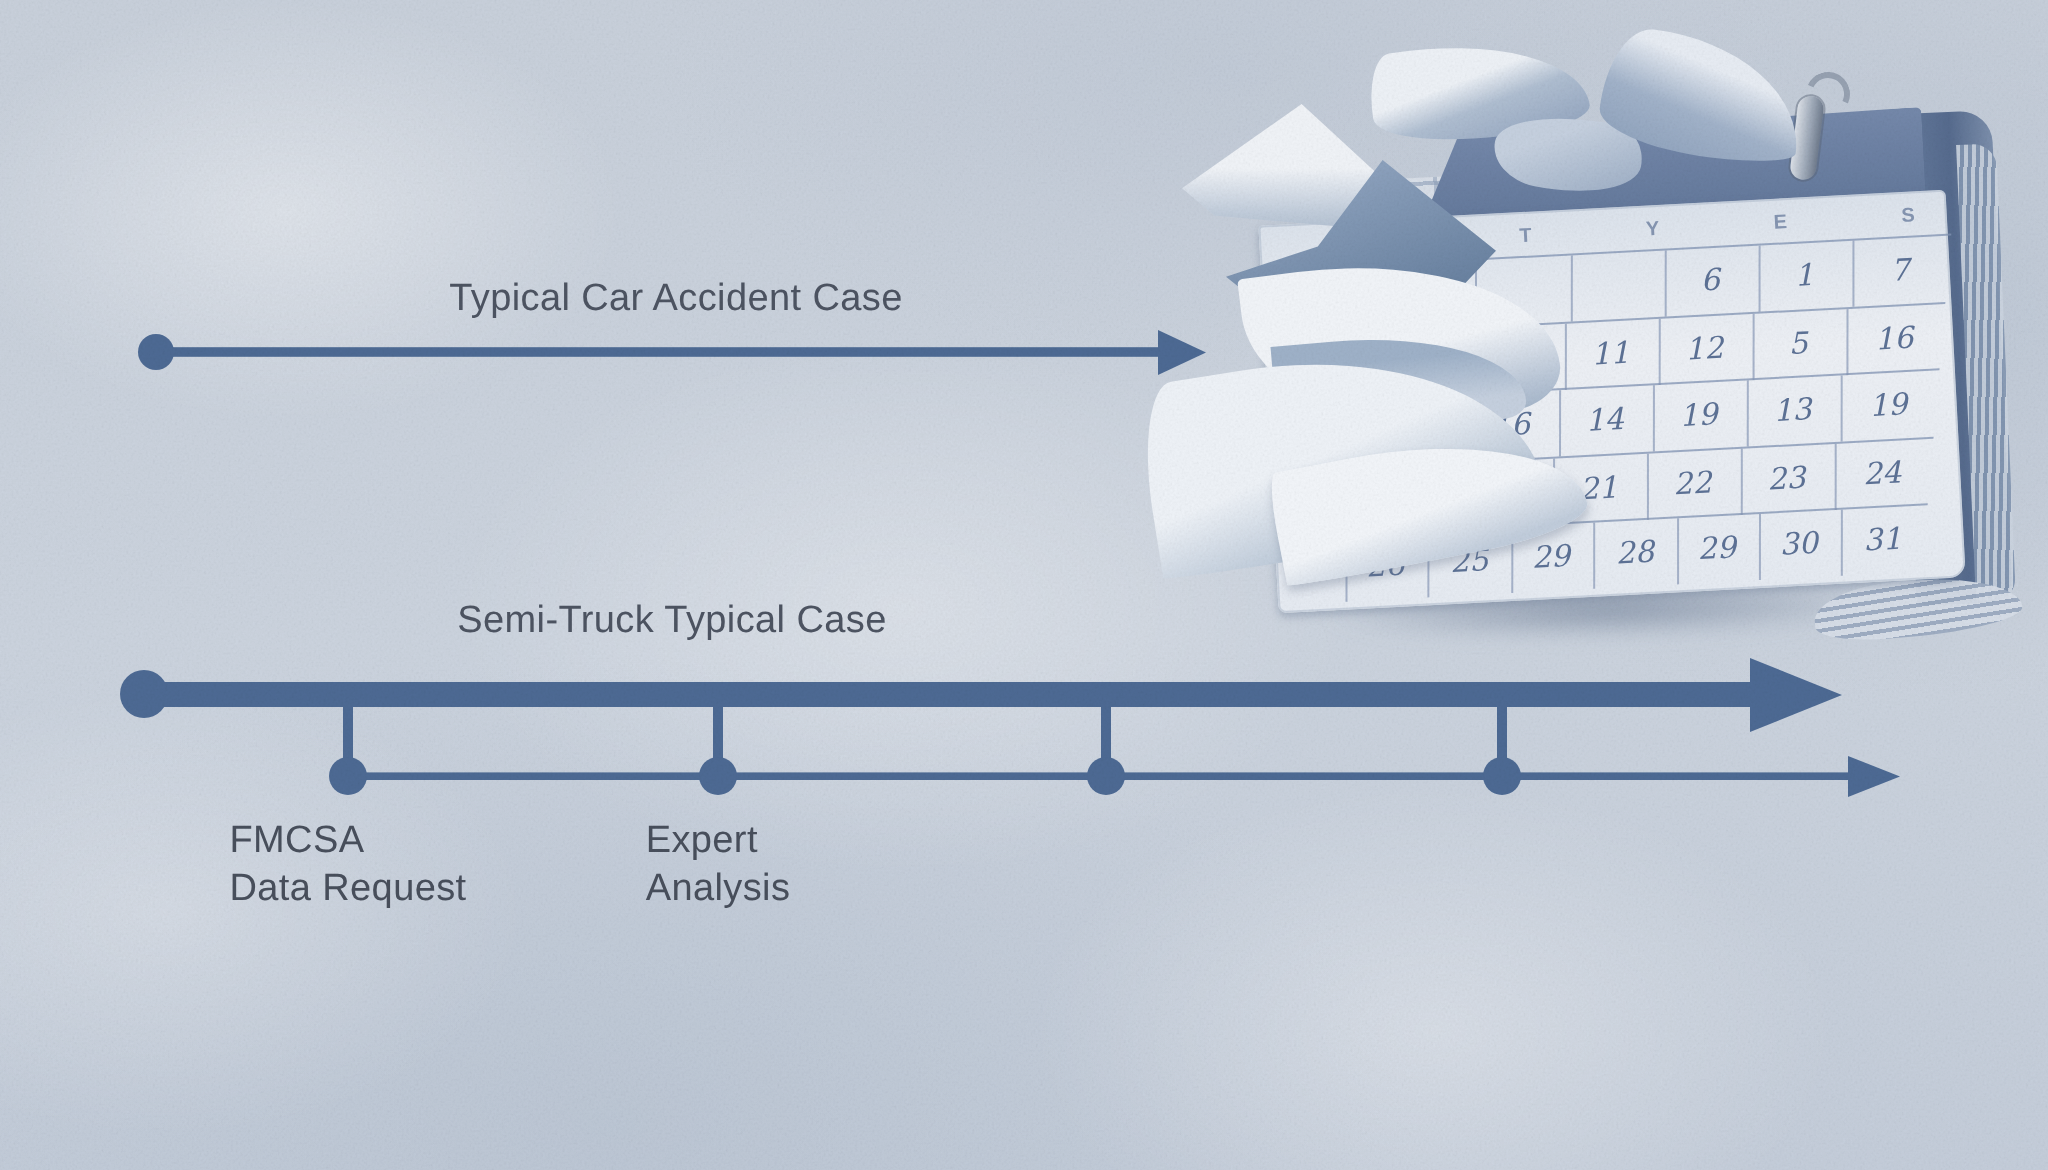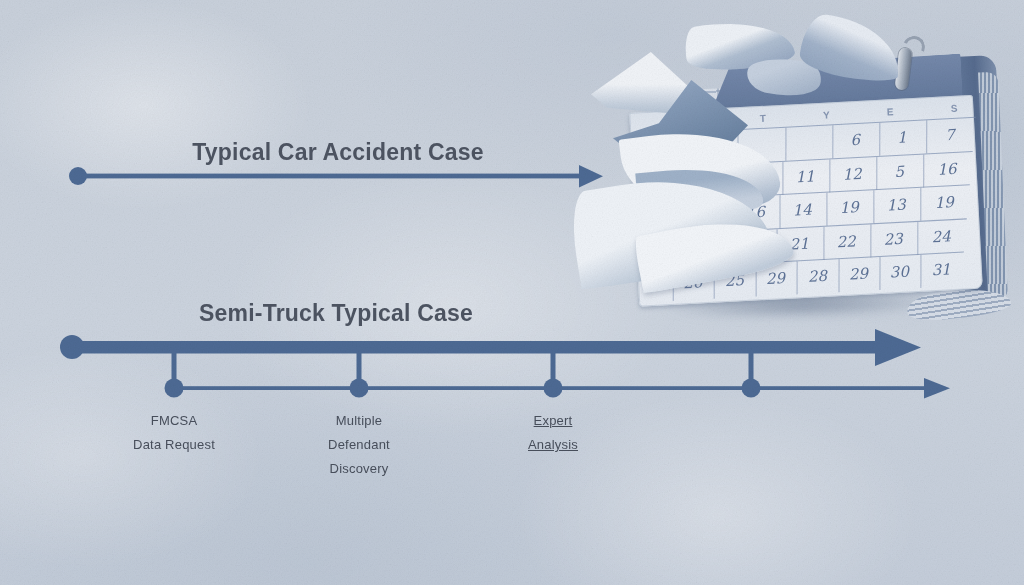--- a/index.html
+++ b/index.html
@@ -21,29 +21,29 @@
       radial-gradient(380px 200px at 60% 6%, rgba(186,196,211,.45), transparent 75%),
       linear-gradient(180deg,#c9d1dc 0%,#ccd4df 55%,#c5cedb 100%);
   }
   .noise{position:absolute;inset:0;width:100%;height:100%;opacity:.28;mix-blend-mode:multiply;pointer-events:none;}
 
   
   .arrows{position:absolute;inset:0;width:100%;height:100%;}
 
   
   .title{
-    position:absolute;font-weight:bold;font-size:23px;letter-spacing:.2px;
+    position:absolute;font-weight:normal;font-size:19px;letter-spacing:.2px;
     color:var(--title-color,#4d5462);text-align:center;
   }
   .title-car{left:168px;top:139px;width:340px;}
   .title-truck{left:166px;top:300px;width:340px;}
   .milestones{position:absolute;left:0;top:409px;width:1024px;height:100px;}
   .milestone{
     position:absolute;top:0;transform:translateX(-50%);
-    text-align:center;font-size:13px;line-height:24px;
+    font-size:19px;line-height:24px;
     color:var(--label-color,#484f5c);white-space:pre-line;letter-spacing:.2px;
   }
   .milestone:nth-of-type(1){left:174px;}
   .milestone:nth-of-type(2){left:359px;}
   .milestone:nth-of-type(3){left:553px;text-decoration:underline;}
   .milestone:nth-of-type(4){left:751px;}
 
   
   .illo{position:absolute;left:585px;top:0;width:439px;height:345px;}
   .illo *{position:absolute;}
@@ -285,23 +285,20 @@
   </svg>
 
   <div class="title title-car">Typical Car Accident Case</div>
   <div class="title title-truck">Semi-Truck Typical Case</div>
 
   <div class="milestones">
 
       <div class="milestone">FMCSA
 Data Request</div>
 
-      <div class="milestone">Multiple
-Defendant
-Discovery</div>
 
       <div class="milestone">Expert
 Analysis</div>
 
     </div>
 
   <svg class="noise">
     <filter id="grain">
       <feTurbulence type="fractalNoise" baseFrequency="0.82" numOctaves="2" stitchTiles="stitch"></feTurbulence>
       <feColorMatrix type="saturate" values="0"></feColorMatrix>

